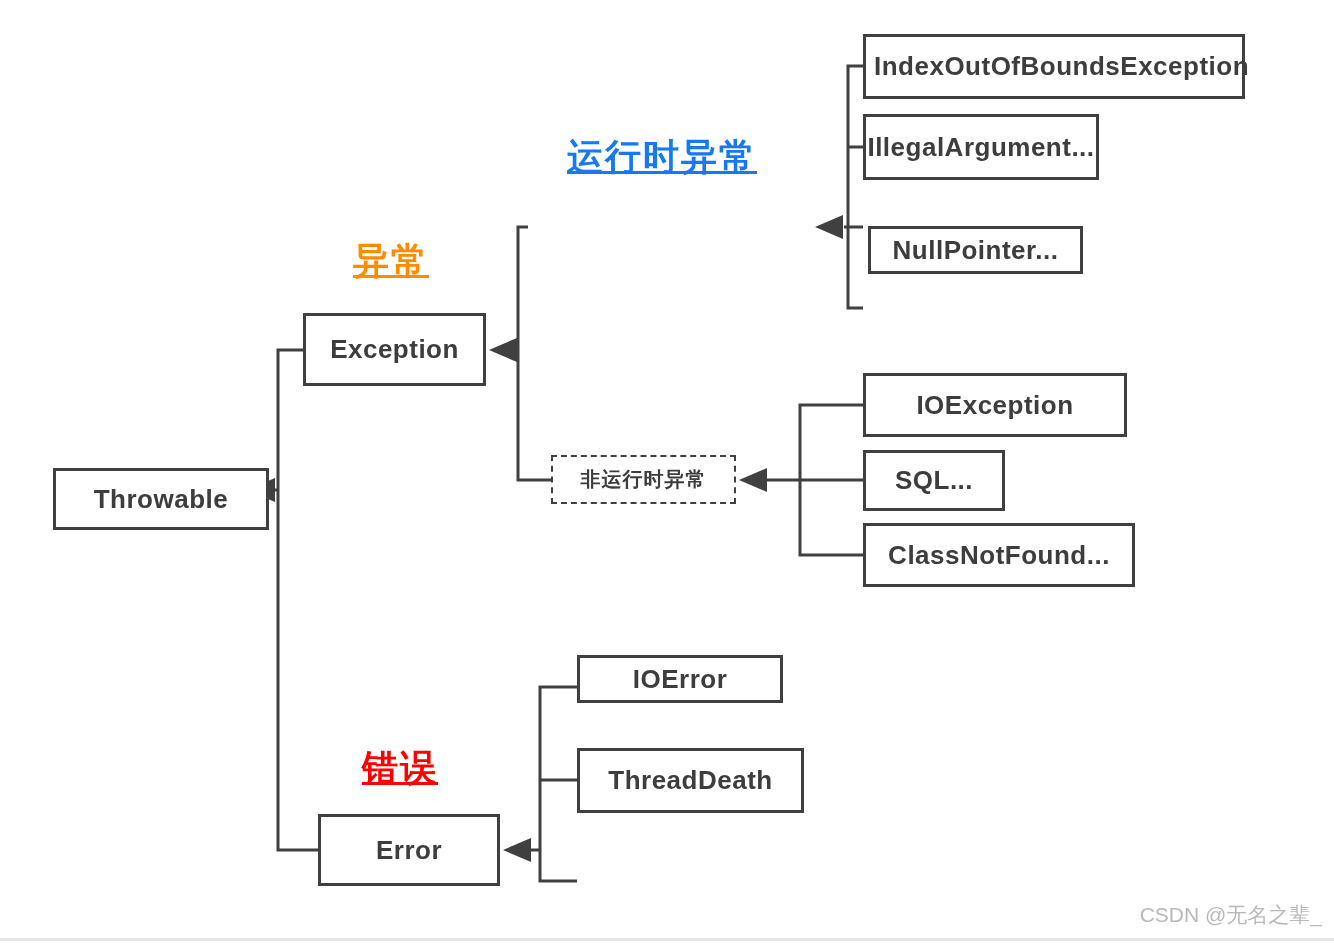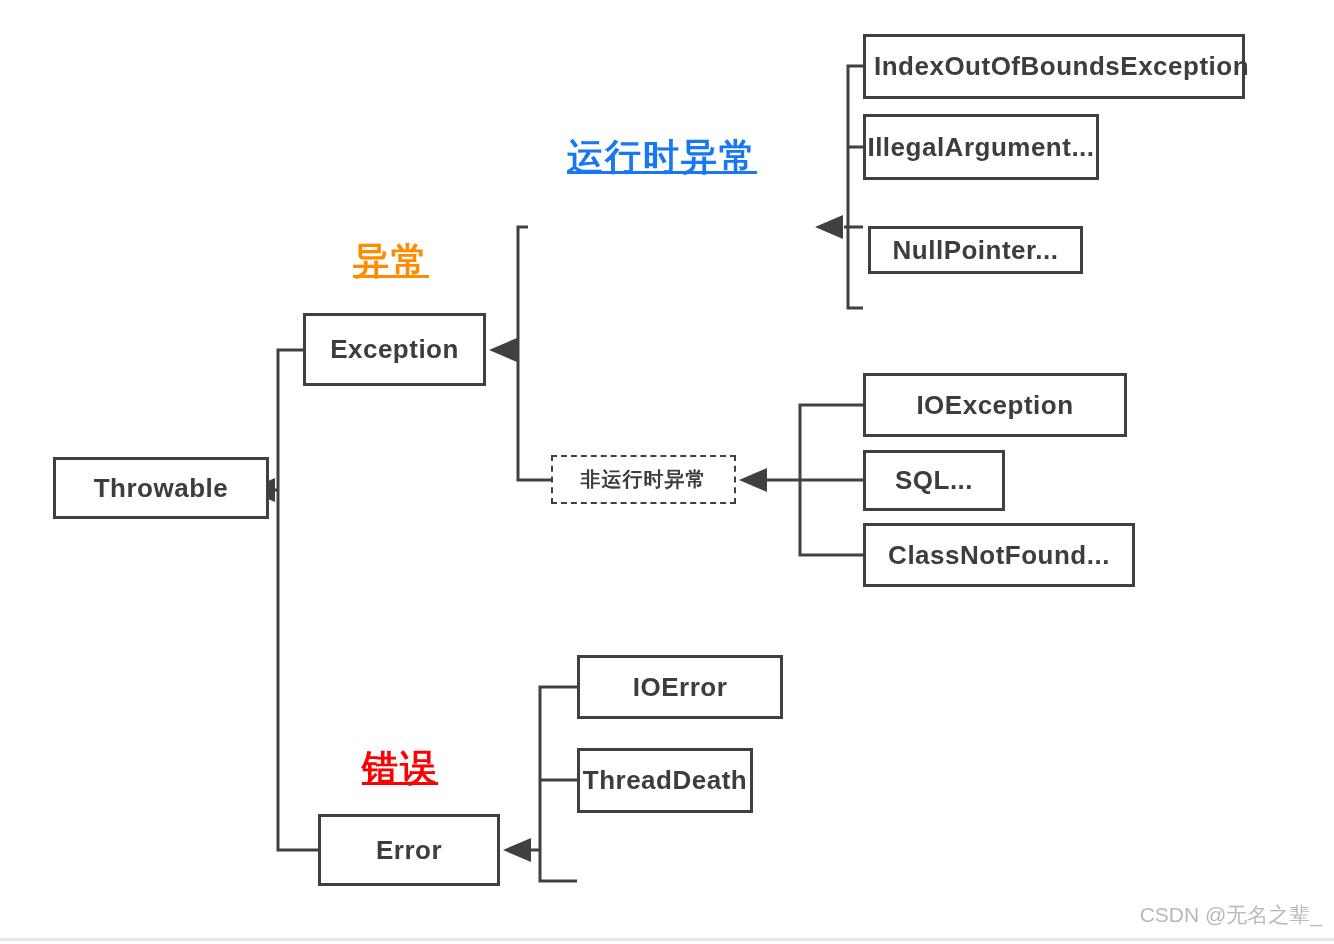--- a/index.html
+++ b/index.html
@@ -100,37 +100,37 @@
     <path d="M863 405 H800 V555 H863"></path>
     <path d="M863 480 H766"></path>
     <polygon points="739,480 767,468 767,492"></polygon>
 
     <path d="M577 687 H540 V881 H577"></path>
     <path d="M540 780 H577"></path>
     <path d="M540 850 H530"></path>
     <polygon points="503,850 531,838 531,862"></polygon>
   </svg>
 
-  <div class="node" style="left:53px; top:457px; width:216px; height:62px;text-align:center;">Throwable</div>
+  <div class="node" style="left:53px; top:468px; width:216px; height:62px;text-align:center;">Throwable</div>
 
   <div class="node" style="left:318px; top:814px; width:182px; height:72px;">Error</div>
   <div class="node" style="left:303px; top:313px; width:183px; height:73px;">Exception</div>
 
   <div class="node dashed" style="left:551px; top:455px; width:185px; height:49px;">非运行时异常</div>
 
   <div class="node" style="left:863px; top:34px; width:382px; height:65px;padding-left:15px;">IndexOutOfBoundsException</div>
   <div class="node" style="left:863px; top:114px; width:236px; height:66px;">IllegalArgument...</div>
   <div class="node" style="left:868px; top:195px; width:215px; height:48px;margin-top:31px;">NullPointer...</div>
 
   <div class="node" style="left:863px; top:373px; width:264px; height:64px;">IOException</div>
   <div class="node" style="left:863px; top:450px; width:142px; height:61px;">SQL...</div>
   <div class="node" style="left:863px; top:523px; width:272px; height:64px;">ClassNotFound...</div>
 
-  <div class="node" style="left:577px; top:655px; width:206px; height:64px;">IOError</div>
-  <div class="node" style="left:577px; top:748px; width:176px; height:65px;">ThreadDeath</div>
+  <div class="node" style="left:577px; top:655px; width:206px; height:48px;">IOError</div>
+  <div class="node" style="left:577px; top:748px; width:227px; height:65px;">ThreadDeath</div>
 
   <div class="float-label lbl-runtime" style="left:567px; top:133px;">运行时异常</div>
   <div class="float-label lbl-exception" style="left:353px; top:237px;">异常</div>
   <div class="float-label lbl-error" style="left:362px; top:744px;">错误</div>
 
   <div class="watermark">CSDN @无名之辈_</div>
   <div class="bottom-divider"></div>
 
 </div>
 

